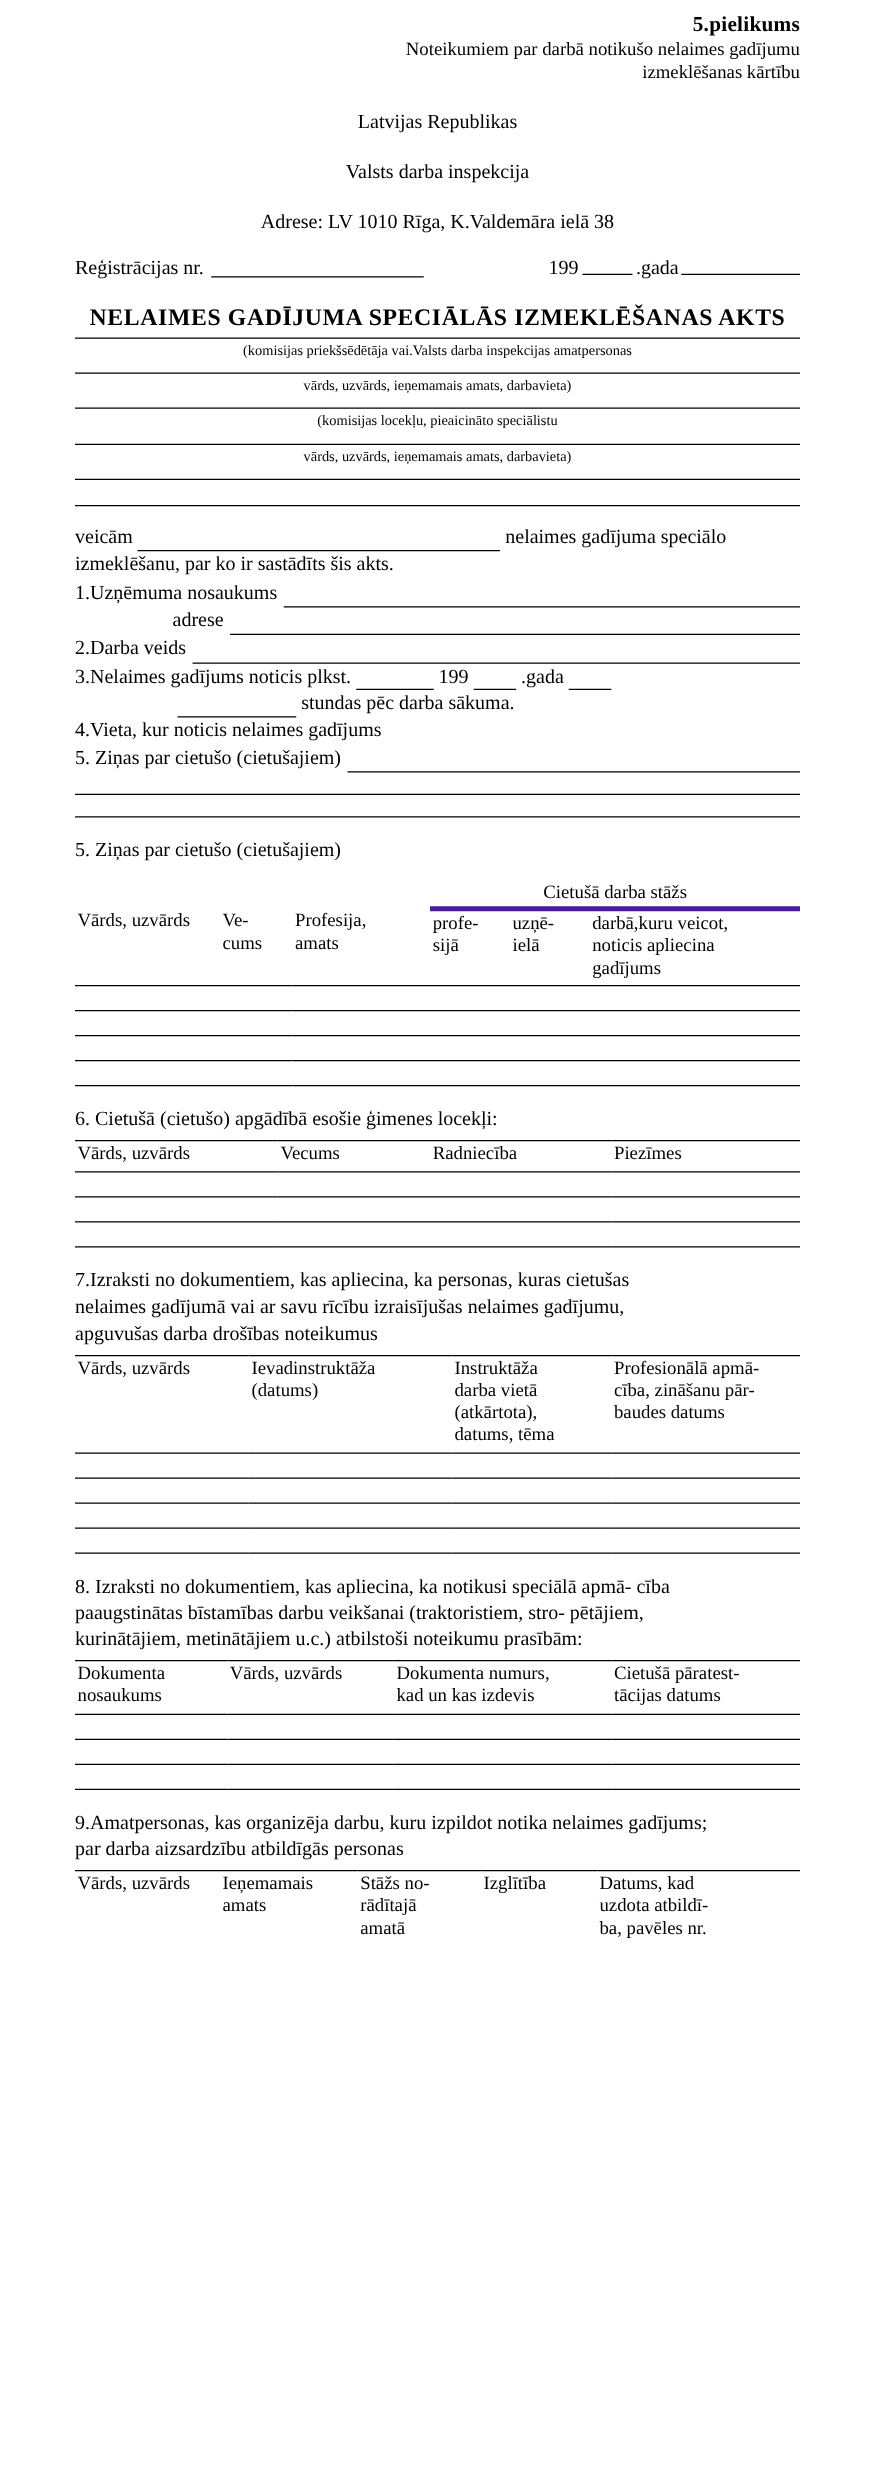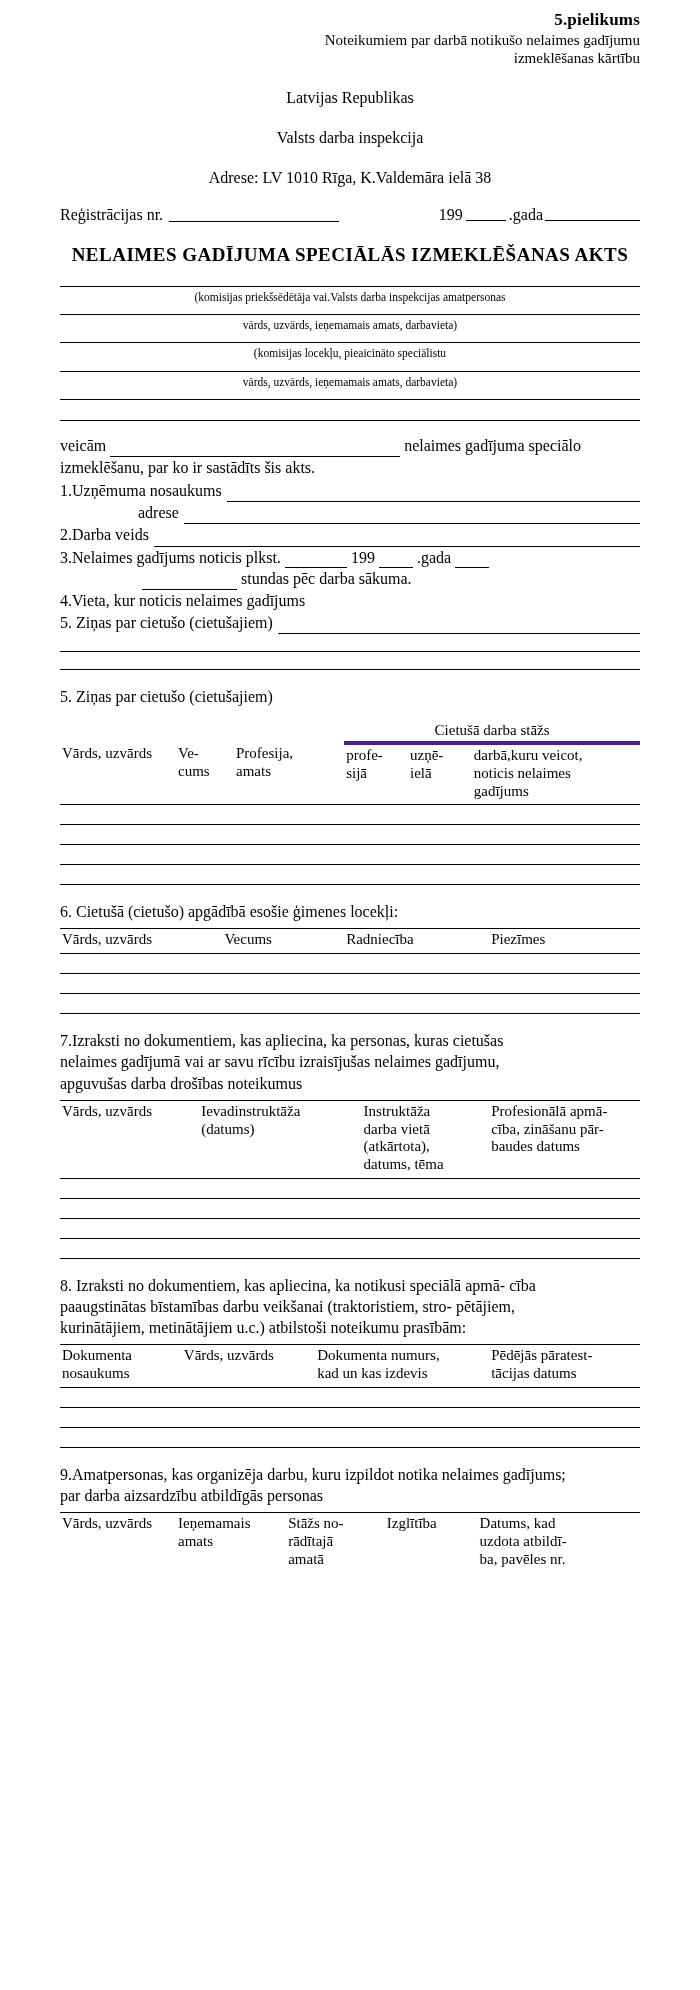--- a/index.html
+++ b/index.html
@@ -73,21 +73,21 @@
     margin: 0 0 -1px 2px;
   }
 
   
   .doc-title {
     text-align: center;
     font-weight: bold;
     font-size: 19px;
     letter-spacing: 0.5px;
     margin-top: 20px;
-    margin-bottom: 20px;
+    margin-bottom: 4px;
   }
 
   
   .rule {
     border-bottom: 1px solid #000;
     height: 0;
     margin: 0;
   }
   .rule-full { width: 100%; }
   .cap {
@@ -249,21 +249,21 @@
       <th style="width:20%; white-space:pre-line;">Vārds, uzvārds</th>
       <th style="width:10%; white-space:pre-line;">Ve-
 cums</th>
       <th style="width:19%; white-space:pre-line;">Profesija,
 amats</th>
       <th style="width:11%; white-space:pre-line;">profe-
 sijā</th>
       <th style="width:11%; white-space:pre-line;">uzņē-
 ielā</th>
       <th style="width:29%; white-space:pre-line;">darbā,kuru veicot,
-noticis nelaimes
+noticis apliecina
 gadījums</th>
     </tr>
     <tr class="rowline">
           <td colspan="6" style="border-top:1px solid #000;"></td>
         </tr>
     <tr class="rowline">
           <td colspan="6"></td>
         </tr>
     <tr class="rowline">
           <td colspan="6"></td>
@@ -335,21 +335,21 @@
     <div>kurinātājiem, metinātājiem u.c.) atbilstoši noteikumu prasībām:</div>
   </div>
   <table class="grid">
     <tbody>
         <tr>
       <th class="topline" style="width:21%; white-space:pre-line;">Dokumenta
 nosaukums</th>
       <th class="topline" style="width:23%; white-space:pre-line;">Vārds, uzvārds</th>
       <th class="topline" style="width:30%; white-space:pre-line;">Dokumenta numurs,
 kad un kas izdevis</th>
-      <th class="topline" style="width:26%; white-space:pre-line;">Pēdējās pāratest-
+      <th class="topline" style="width:26%; white-space:pre-line;">Cietušā pāratest-
 tācijas datums</th>
     </tr>
     <tr class="rowline">
           <td colspan="4" style="border-top:1px solid #000;"></td>
         </tr>
     <tr class="rowline">
           <td colspan="4"></td>
         </tr>
     <tr class="rowline">
           <td colspan="4"></td>

